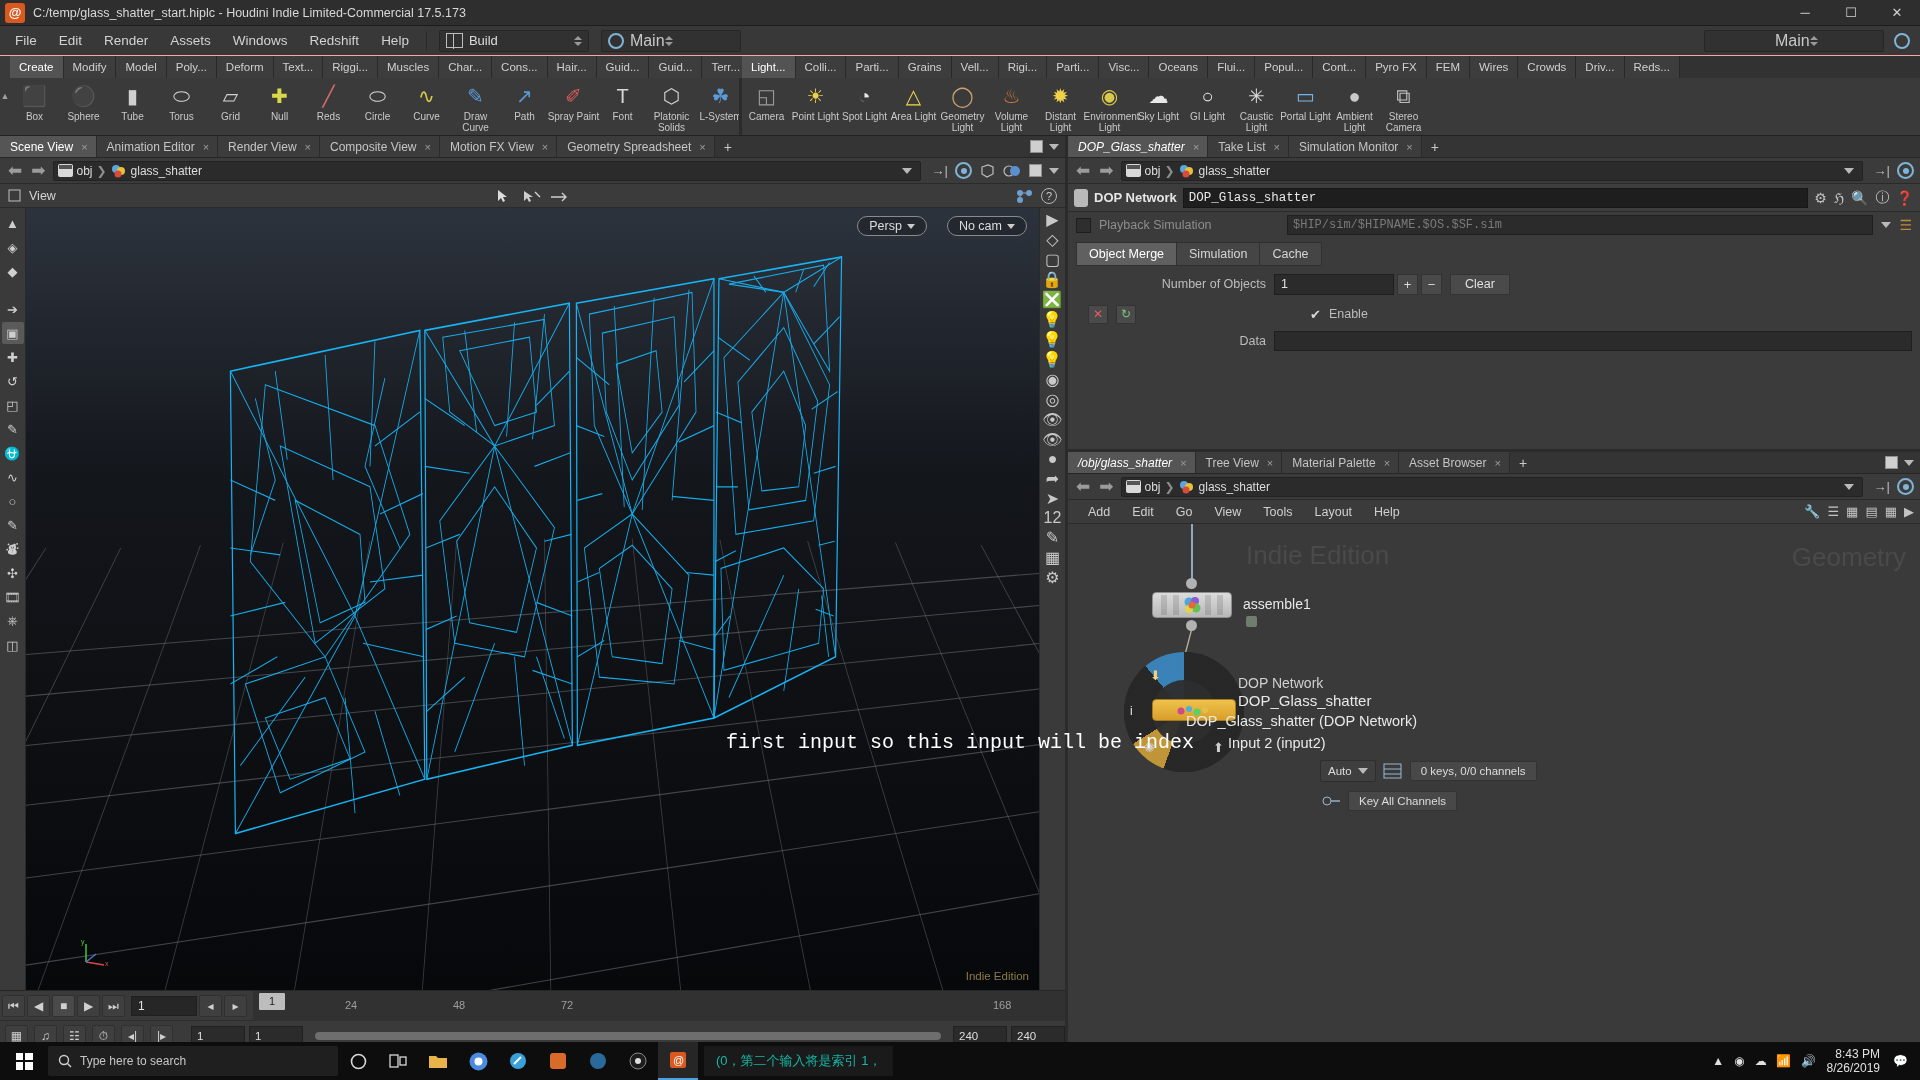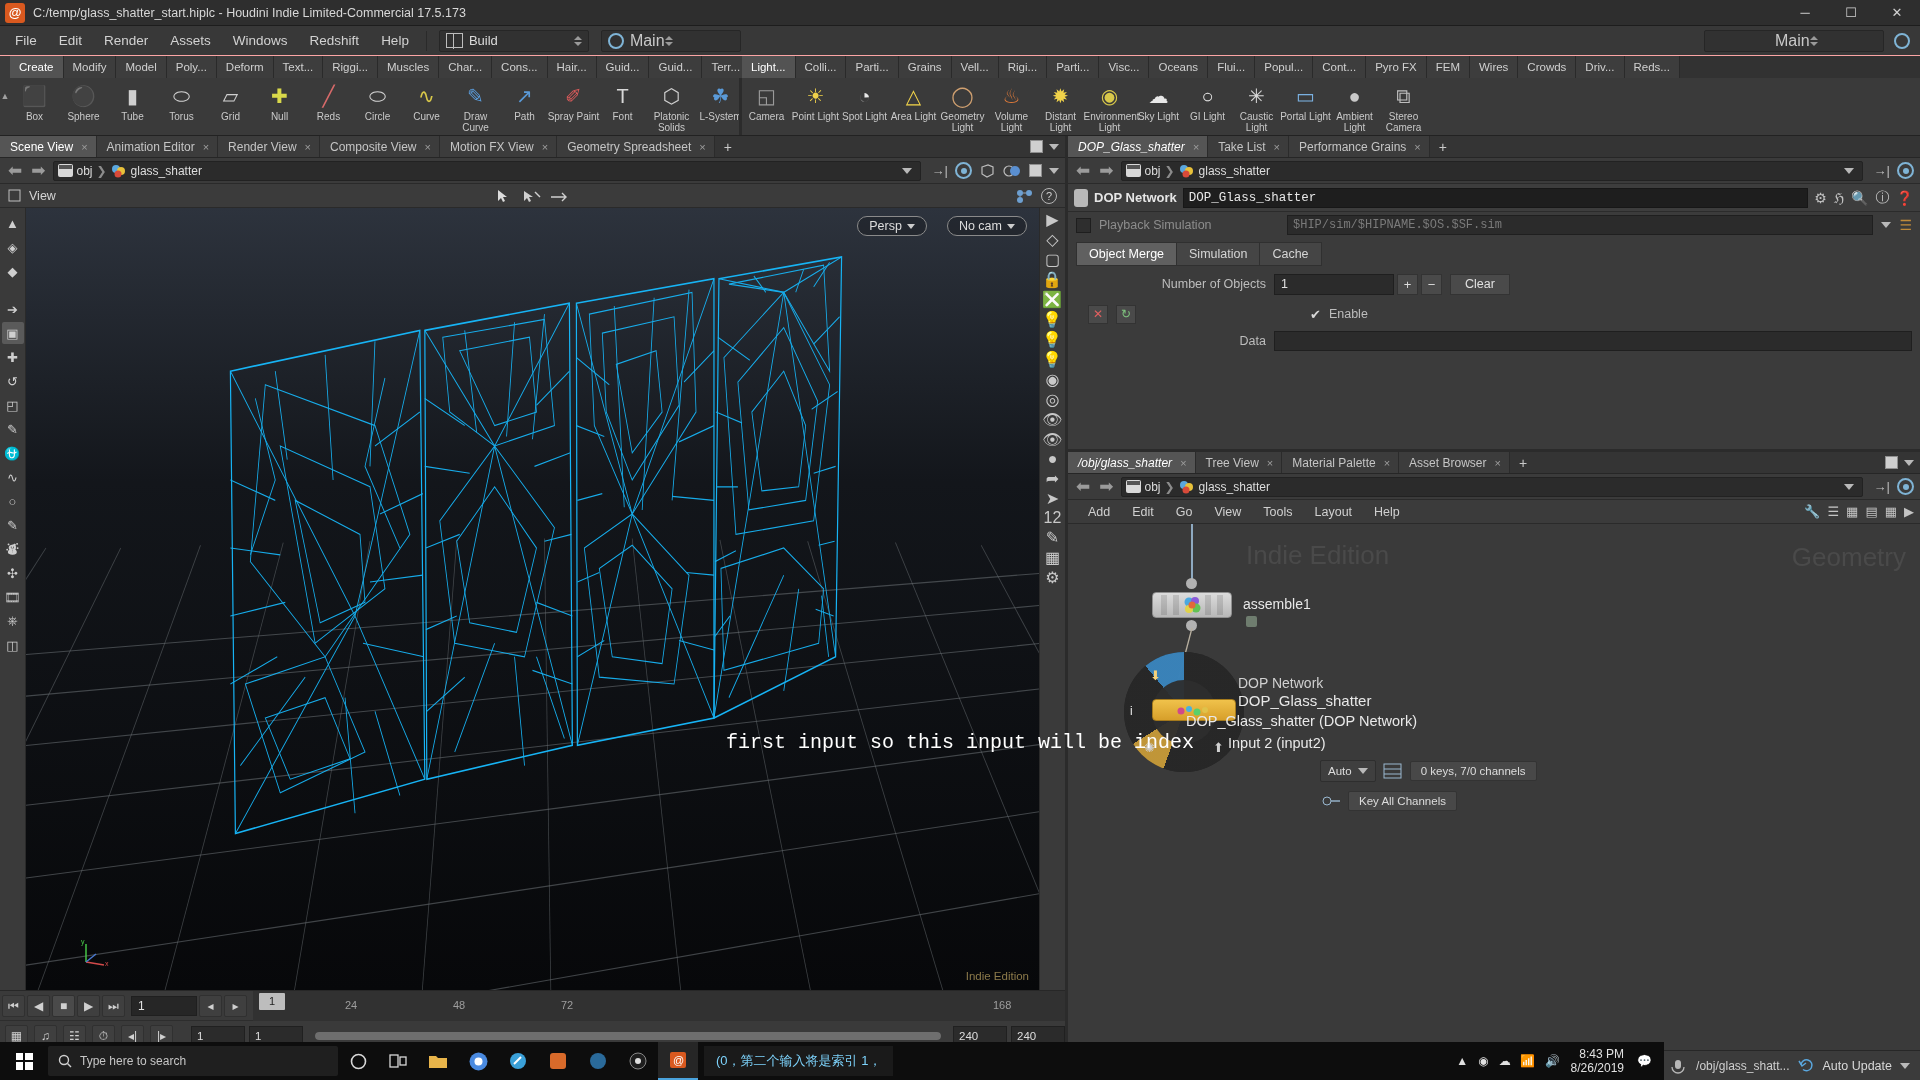--- a/index.html
+++ b/index.html
@@ -222,34 +222,34 @@
 
   
   .statusbar { height:30px; background:#3b3b3b; display:flex; align-items:center;
     border-top:1px solid #272727; }
   .cnstatus { flex:1; text-align:center; font-size:13px; color:#dcdcdc; }
   .statusright { display:flex; align-items:center; gap:8px; padding-right:10px; }
   .pathlbl { font-size:12px; color:#cfcfcf; }
   .autoupd { font-size:12.5px; color:#d8d8d8; }
 
   
-  .taskbar { position:absolute; left:0; bottom:0; width:1664px; height:38px; background:#0d0d0d;
+  .taskbar { position:absolute; left:0; bottom:0; width:1920px; height:38px; background:#0d0d0d;
     display:flex; align-items:center; }
   .startbtn { width:48px; height:38px; display:flex; align-items:center; justify-content:center; }
   .winlogo { width:17px; height:17px; display:grid; grid-template-columns:1fr 1fr;
     grid-template-rows:1fr 1fr; gap:2px; }
   .winlogo i { background:#ffffff; display:block; }
   .searchbox { width:290px; height:30px; background:#1f1f1f; display:flex; align-items:center;
     gap:8px; padding-left:10px; border-radius:2px; }
   .searchbox .ph { font-size:12px; color:#c6c6c6; }
   .tbicon { width:40px; height:38px; display:flex; align-items:center; justify-content:center;
     font-size:17px; }
   .tbicon.active { background:#262626; border-bottom:2px solid #4aa3dd; }
   .imebox { display:flex; align-items:center; gap:6px; margin-left:6px; padding:0 12px; height:30px;
-    background:#1a1a1a; font-size:13px; color:#7dd3fc; }
+    background:#1a1a1a; font-size:13px; color:#14b8a6; }
   .tray { margin-left:auto; display:flex; align-items:center; gap:10px; padding-right:8px;
     font-size:12px; color:#e0e0e0; }
   .clock { text-align:right; line-height:14px; font-size:12px; }
   .notifbtn { width:22px;height:30px;display:flex;align-items:center;justify-content:center;}
 </style>
 </head>
 <body>
 
 <div id="app">
 
@@ -770,21 +770,21 @@
         <div class="paneltabs" id="param-tabs">
             <div class="ptab active italic">
               <span>DOP_Glass_shatter</span>
               <span class="x">×</span>
             </div>
             <div class="ptab">
               <span>Take List</span>
               <span class="x">×</span>
             </div>
             <div class="ptab">
-              <span>Performance Grains</span>
+              <span>Simulation Monitor</span>
               <span class="x">×</span>
             </div>
             <div class="ptabplus">+</div>
           </div>
 
         <div class="pathbar">
           <div class="navarrow">⬅</div>
           <div class="navarrow">➡</div>
           <div class="pathfield">
             <div class="chipicon obj"></div>
@@ -994,21 +994,21 @@
 
   <div style="position:absolute; left:1320px; top:760px; display:flex; align-items:center; gap:6px">
     <div style="display:flex;align-items:center;background:#3f3f3f;border:1px solid #2e2e2e;height:22px;padding:0 7px;font-size:11.5px;color:#ddd;border-radius:2px">
       <span>Auto</span>
       <span class="caret" style="margin-left:6px"></span>
     </div>
     <svg width="22" height="20">
         <rect x="2" y="3" width="17" height="14" fill="none" stroke="#9ab8d0"></rect>
         <path d="M2 8 h17 M2 13 h17" stroke="#9ab8d0"></path>
       </svg>
-    <div class="pillbtn">0 keys, 7/0 channels</div>
+    <div class="pillbtn">0 keys, 0/0 channels</div>
   </div>
   <div style="position:absolute; left:1320px; top:791px; display:flex; align-items:center; gap:6px">
     <svg width="22" height="20">
         <circle cx="7" cy="10" r="4" fill="none" stroke="#9ab8d0"></circle>
         <path d="M11 10 h9" stroke="#9ab8d0" stroke-width="1.4"></path>
       </svg>
     <div class="pillbtn">Key All Channels</div>
   </div>
 
   <div class="taskbar">

